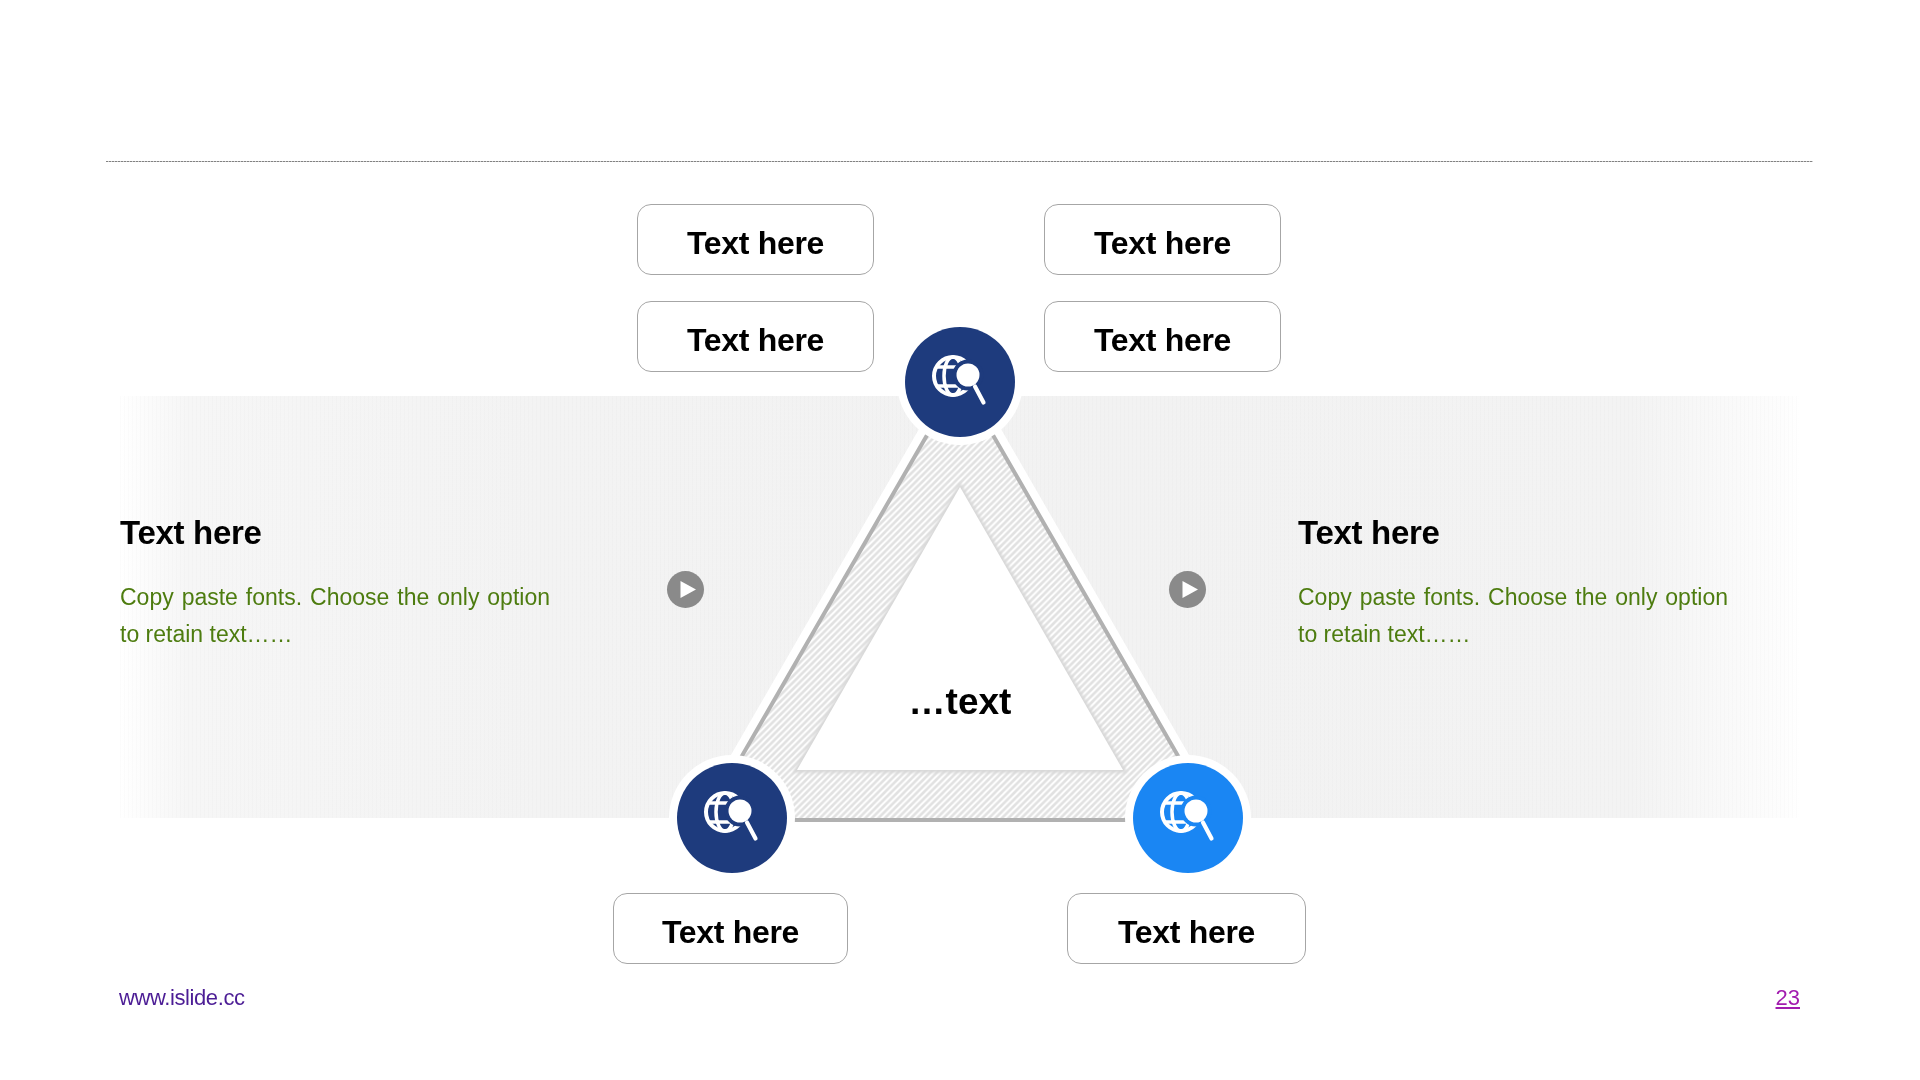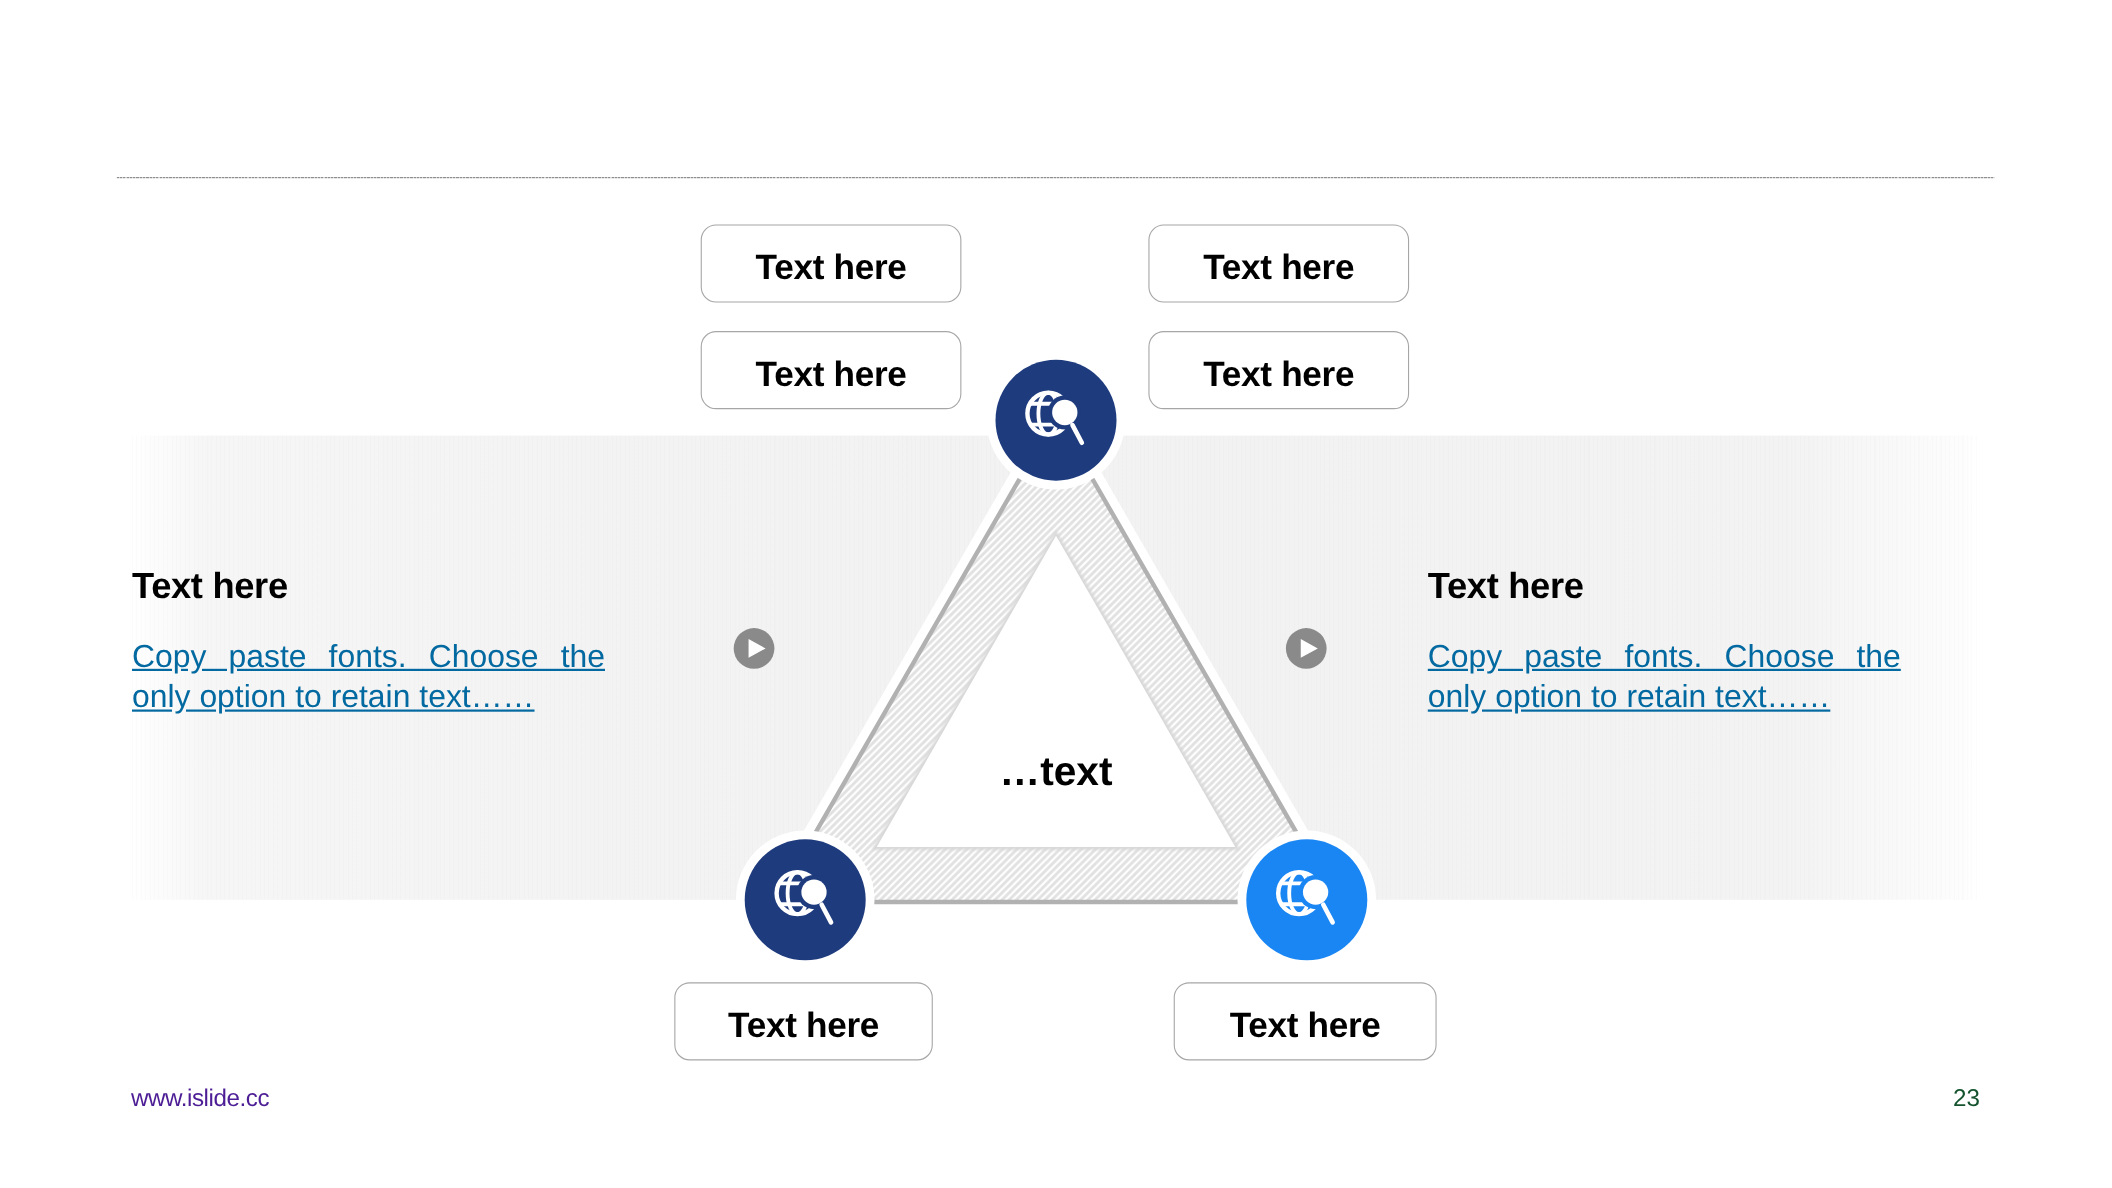--- a/index.html
+++ b/index.html
@@ -9,26 +9,26 @@
   #toprule{left:106px;top:161px;width:1707px;height:1px;
     background:repeating-linear-gradient(90deg,#828282 0 2px,#cccccc 2px 3px);}
   #band{left:120px;top:396px;width:1680px;height:422px;
     background:linear-gradient(90deg,#ffffff 0%,#f6f6f6 4%,#f3f3f3 25%,#f2f2f2 60%,#f3f3f3 90%,#fdfdfd 99%,#ffffff 100%);}
   #band:after{content:"";position:absolute;inset:0;
     background:repeating-linear-gradient(90deg,rgba(130,130,130,0.025) 0 1px,transparent 1px 4px);}
   .box{position:absolute;background:#fff;border:1.5px solid #a6a6a6;border-radius:14px;
     display:flex;align-items:center;justify-content:center;padding-top:8px;
     font-weight:bold;font-size:32px;color:#000;letter-spacing:-0.3px;}
   .h1{position:absolute;font-weight:bold;font-size:33px;color:#000;letter-spacing:-0.3px;}
-  .body{position:absolute;font-size:29px;color:#0369a1;line-height:37px;
-    text-align:justify;text-decoration:underline;}
+  .body{position:absolute;font-size:23px;color:#4d7c0f;line-height:37px;
+    text-align:justify;}
   .play{position:absolute;width:37px;height:37px;border-radius:50%;background:#8a8a8a;}
   .play svg{position:absolute;left:0;top:0;}
   #footleft{left:119px;top:985px;font-size:22px;color:#4c1d95;letter-spacing:-0.4px;}
-  #pagenum{right:120px;top:985px;font-size:22px;color:#14532d;}
+  #pagenum{right:120px;top:985px;font-size:22px;color:#a21caf;text-decoration:underline;}
 </style>
 </head>
 <body>
 <div class="abs" id="toprule"></div>
 <div class="abs" id="band"></div>
 
 <svg class="abs" style="left:0;top:0" width="1920" height="1080" viewBox="0 0 1920 1080">
   <defs>
     <filter id="soft" x="-20%" y="-20%" width="140%" height="140%">
       <feGaussianBlur stdDeviation="1.6"></feGaussianBlur>

